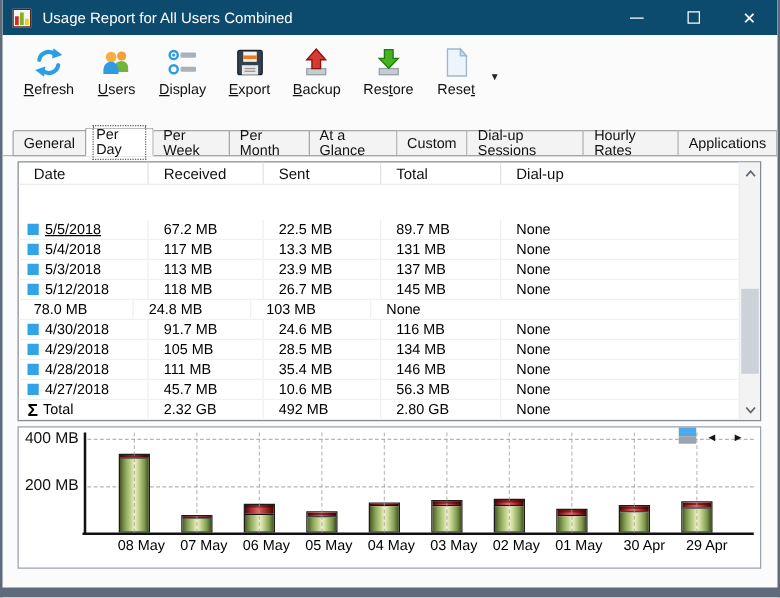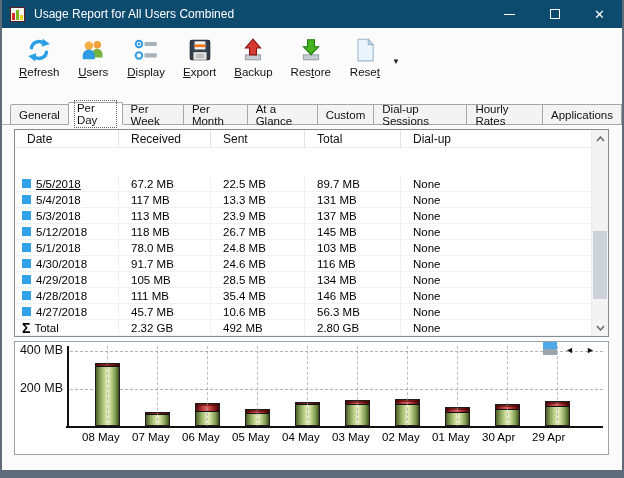--- a/index.html
+++ b/index.html
@@ -63,21 +63,21 @@
   .sb-thumb{position:absolute;left:1px;right:1px;top:101px;height:68px;background:#cdd2d8;}
   
   .chart-panel{position:absolute;left:12px;top:341px;width:595px;height:114px;
     border:1px solid #9aa2aa;background:#fff;}
   .plot{position:absolute;inset:0;}
   .yaxis{position:absolute;left:52px;top:4px;width:2px;height:81px;background:#111;}
   .xaxis{position:absolute;left:51px;top:84px;width:537px;height:2px;background:#111;}
   .hgrid{position:absolute;left:55px;width:533px;height:0;border-top:1px dashed #b4b4b4;z-index:0;}
   .vgrid{position:absolute;top:4px;height:80px;width:0;border-left:1px dashed #9c9c9c;opacity:.65;z-index:5;}
   .ylab{position:absolute;left:2px;width:46px;text-align:right;font-size:12.5px;color:#111;}
-  .xlab{position:absolute;top:89px;width:50px;text-align:left;font-size:11.5px;color:#000;white-space:nowrap;}
+  .xlab{position:absolute;top:89px;width:50px;text-align:right;font-size:11.5px;color:#000;white-space:nowrap;}
   .bar{position:absolute;display:flex;flex-direction:column;border:1px solid #1c1c1c;z-index:2;}
   .seg-red{background:linear-gradient(90deg,#4a0c0c 0%,#a83030 22%,#d96262 45%,#c04040 62%,#7a1616 85%,#400808 100%);
     border-bottom:1px solid #101010;box-shadow:inset 0 2px 0 rgba(70,0,0,.55);}
   .seg-green{flex:1;background:linear-gradient(90deg,#4d5a28 0%,#8ca85c 20%,#c9d895 40%,#eef2cc 50%,#c9d895 63%,#7e9a50 85%,#414e1c 100%);}
   .scroll-indicator{position:absolute;left:528px;top:0;width:14px;height:13px;z-index:6;}
   .si-top{height:7px;background:#4fa8e8;}
   .si-bot{height:6px;background:#9aa4ac;}
   .chart-arrow{position:absolute;top:3px;font-size:9px;color:#161616;z-index:6;cursor:default;}
 </style>
 </head>
@@ -246,24 +246,20 @@
             <div class="cell c0" style="width: 104px;">
               <span class="sq-marker" style="background: rgb(51, 163, 232);"></span>
               <span>5/12/2018</span>
             </div>
             <div class="cell" style="width: 92px;">118 MB</div>
             <div class="cell" style="width: 94px;">26.7 MB</div>
             <div class="cell" style="width: 96px;">145 MB</div>
             <div class="cell" style="width: 190px;">None</div>
           </div>
           <div class="trow">
-            <div class="cell c0" style="width: 104px;">
-              <span class="sq-marker" style="background: rgb(51, 163, 232);"></span>
-              <span>5/1/2018</span>
-            </div>
             <div class="cell" style="width: 92px;">78.0 MB</div>
             <div class="cell" style="width: 94px;">24.8 MB</div>
             <div class="cell" style="width: 96px;">103 MB</div>
             <div class="cell" style="width: 190px;">None</div>
           </div>
           <div class="trow">
             <div class="cell c0" style="width: 104px;">
               <span class="sq-marker" style="background: rgb(51, 163, 232);"></span>
               <span>4/30/2018</span>
             </div>

